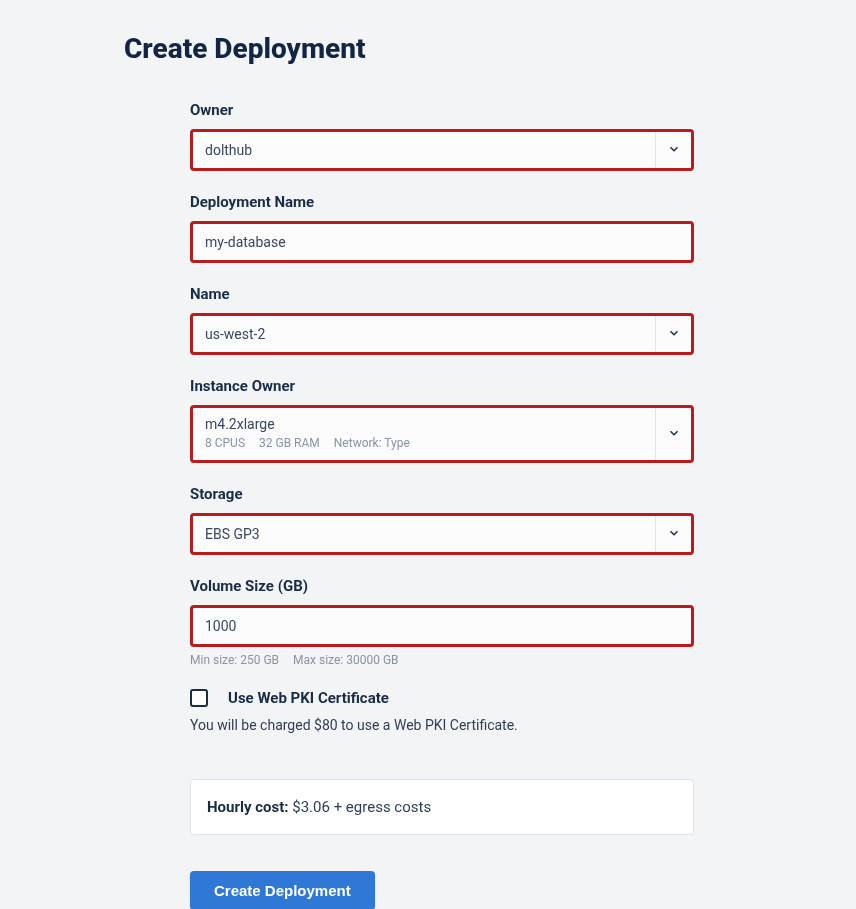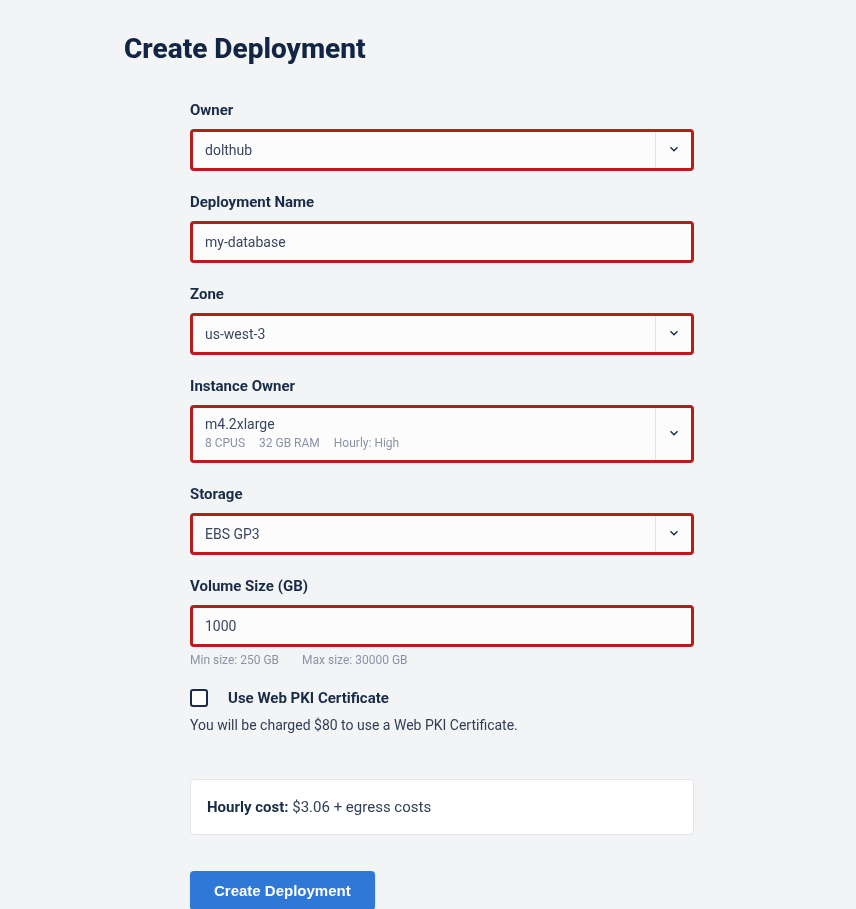--- a/index.html
+++ b/index.html
@@ -75,21 +75,21 @@
     color: #8a93a5;
     display: flex;
     gap: 14px;
   }
 
   .hint {
     font-size: 12px;
     color: #8a93a5;
     margin-top: 6px;
     display: flex;
-    gap: 23px;
+    gap: 14px;
   }
 
   .pki-row {
     display: flex;
     align-items: center;
     gap: 20px;
     margin-top: 6px;
   }
   .checkbox {
     width: 18px;
@@ -156,42 +156,42 @@
   </div>
 
   <div class="field">
     <span class="label">Deployment Name</span>
     <div class="input">
       <input type="text" value="my-database" style="">
     </div>
   </div>
 
   <div class="field">
-    <span class="label">Zone</span>
-    <div class="select">
-      <span class="value">us-west-3</span>
+    <span class="label">Name</span>
+    <div class="select">
+      <span class="value">us-west-2</span>
       <span class="caret-box">
         <span class="caret">
           <svg viewBox="0 0 24 24">
               <polyline points="6 9 12 15 18 9"></polyline>
             </svg>
         </span>
       </span>
     </div>
   </div>
 
   <div class="field">
     <span class="label">Instance Owner</span>
     <div class="select">
       <div class="instance-body">
         <div class="instance-name">m4.2xlarge</div>
         <div class="instance-meta">
           <span>8 CPUS</span>
           <span>32 GB RAM</span>
-          <span>Hourly: High</span>
+          <span>Network: Type</span>
         </div>
       </div>
       <span class="caret-box">
         <span class="caret">
           <svg viewBox="0 0 24 24">
               <polyline points="6 9 12 15 18 9"></polyline>
             </svg>
         </span>
       </span>
     </div>

